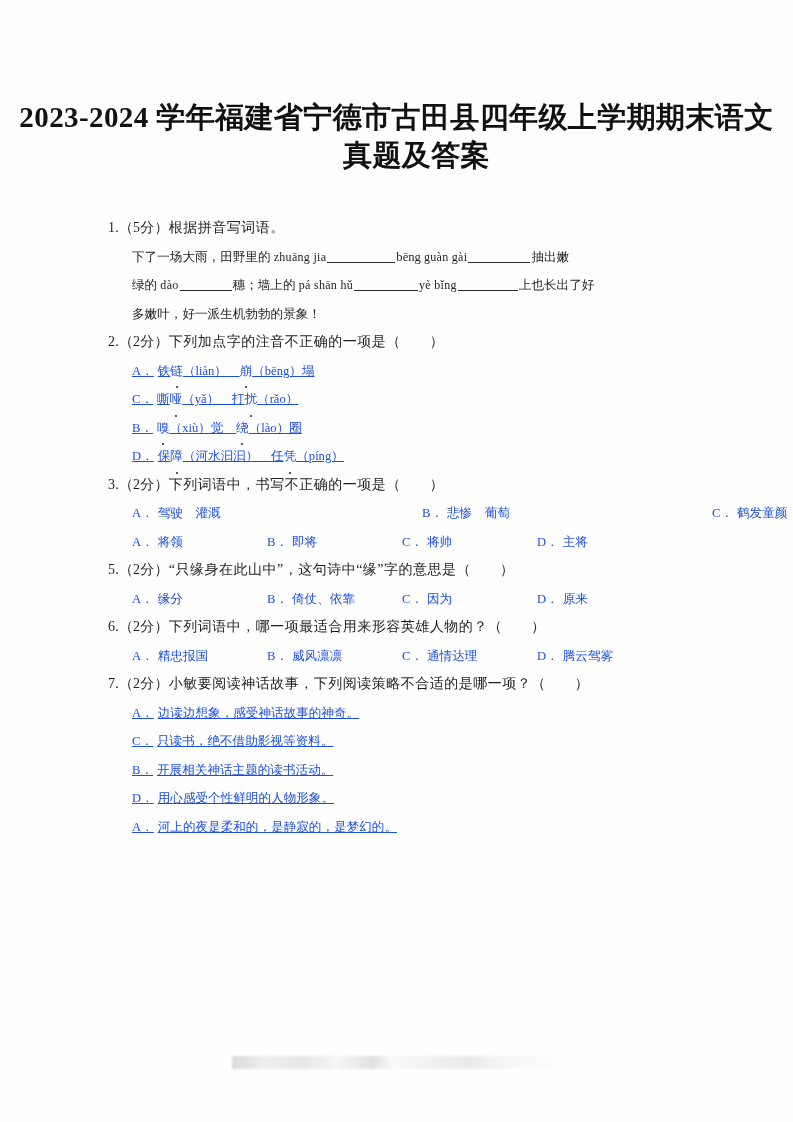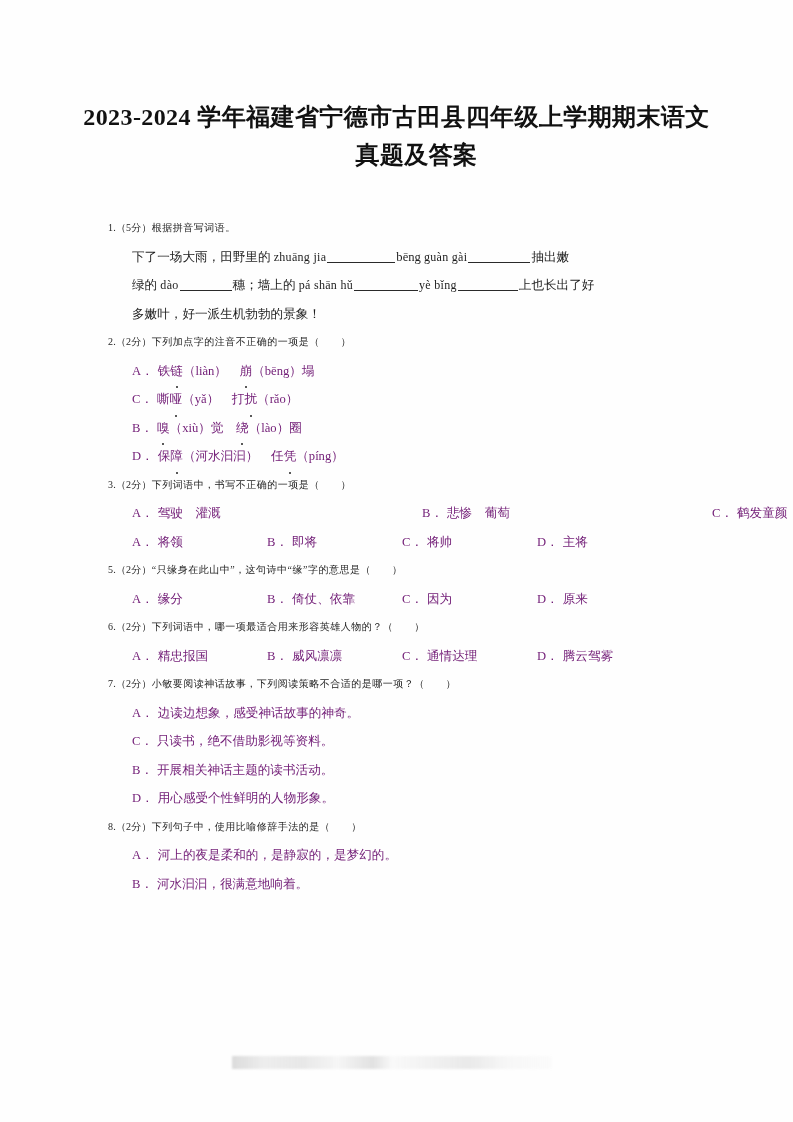--- a/index.html
+++ b/index.html
@@ -22,40 +22,40 @@
     background: #fefefe;
   }
 
   
   .doc-title {
     position: absolute;
     left: 0;
     top: 98px;
     width: 793px;
     text-align: center;
-    font-size: 24px;
+    font-size: 29px;
     font-weight: bold;
     line-height: 38px;
     letter-spacing: 0.4px;
     color: #111;
   }
   .doc-title .line2 { display: block; padding-left: 40px; }
 
   
   .body-col {
     position: absolute;
     left: 108px;
     top: 214px;
     width: 582px;
   }
 
   .q-block { margin-bottom: 0px; }
 
   .q-stem {
-    font-size: 10px;
+    font-size: 14px;
     line-height: 28.5px;
     white-space: nowrap;
     color: #1d1d1d;
   }
   .q-stem .num { letter-spacing: 0.2px; }
 
   .q-body { padding-left: 24px; }
 
   .fill-line {
     font-size: 12.6px;
@@ -81,22 +81,23 @@
   .blank.w2 { width: 62px; }
   .blank.w3 { width: 52px; }
   .blank.w4 { width: 64px; }
   .blank.w5 { width: 60px; }
 
   
   .opt-row {
     font-size: 12.6px;
     line-height: 28.5px;
     white-space: nowrap;
-    color: #701a75;
+    color: #1d4ed8;
     display: block;
+    text-decoration: underline;
   }
   .opt {
     display: inline-block;
     vertical-align: top;
   }
   .opt .tag { margin-right: 4px; }
 
   
   .layout-stack .opt { display: block; width: auto; }
   .layout-2col .opt { width: 290px; }
@@ -198,24 +199,22 @@
         <div class="q-body">
           <div class="opt-row layout-stack">
             <span class="opt"><span class="tag">A．</span><span>边读边想象，感受神话故事的神奇。</span></span>
             <span class="opt"><span class="tag">C．</span><span>只读书，绝不借助影视等资料。</span></span>
             <span class="opt"><span class="tag">B．</span><span>开展相关神话主题的读书活动。</span></span>
             <span class="opt"><span class="tag">D．</span><span>用心感受个性鲜明的人物形象。</span></span>
           </div>
         </div>
       </div>
       <div class="q-block">
-        <div class="q-stem"><span class="num">8.（2分）</span><span class="paren-gap">下列句子中，使用比喻修辞手法的是（　　）</span></div>
         <div class="q-body">
           <div class="opt-row layout-stack">
             <span class="opt"><span class="tag">A．</span><span>河上的夜是柔和的，是静寂的，是梦幻的。</span></span>
-            <span class="opt"><span class="tag">B．</span><span>河水汩汩，很满意地响着。</span></span>
           </div>
         </div>
       </div>
     </div>
 
   <div class="watermark"></div>
 </div>
 
 </body></html>

